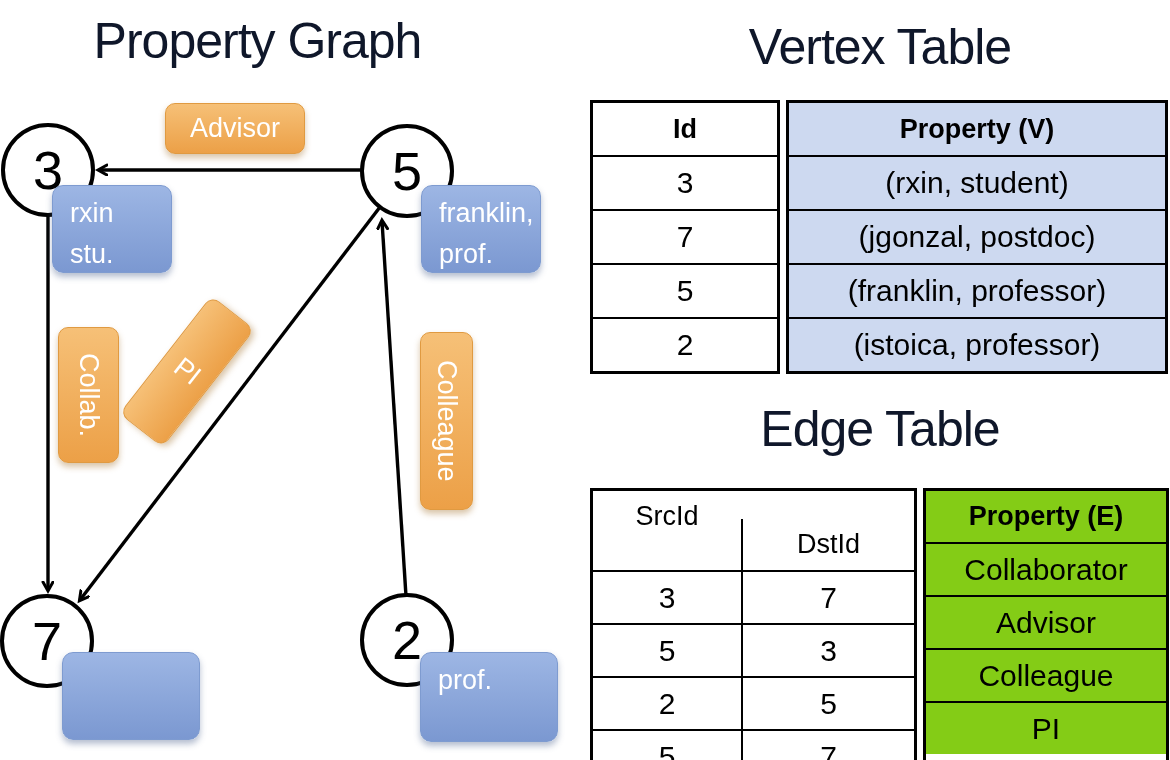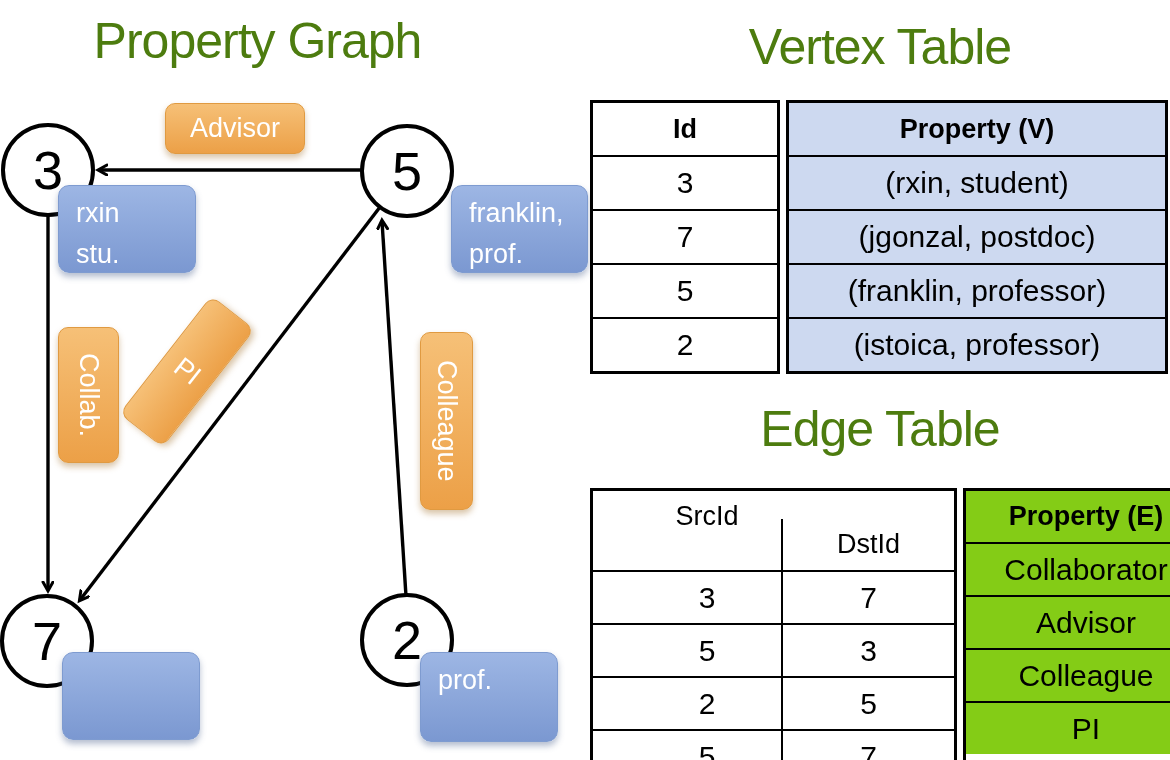--- a/index.html
+++ b/index.html
@@ -1,21 +1,21 @@
 <!DOCTYPE html>
 <html><head>
 <meta charset="utf-8">
 <style>
   html,body{margin:0;padding:0;background:#fff;}
   #canvas{
     position:relative;width:1170px;height:760px;overflow:hidden;background:#fff;
     font-family:"Liberation Sans",sans-serif;color:#000;
   }
   .title{position:absolute;font-size:50px;font-weight:300;text-align:center;
-         color:#4d7c0f;white-space:nowrap;letter-spacing:-1px;}
+         color:#0f172a;white-space:nowrap;letter-spacing:-1px;}
   
   #edges-svg{position:absolute;left:0;top:0;width:590px;height:760px;}
   .node{position:absolute;width:86px;height:86px;border:4px solid #000;border-radius:50%;
         background:#fff;display:flex;align-items:center;justify-content:center;
         font-size:54px;font-weight:300;}
   .prop-box{position:absolute;box-sizing:border-box;border-radius:11px;
         background:linear-gradient(180deg,#9db6e4 0%,#7b98d1 100%);
         border:1.5px solid #7e9bd0;box-shadow:0 4px 6px rgba(90,110,150,.45);
         color:#fff;font-size:27px;font-weight:300;line-height:1.5;
         padding:7px 4px 0 17px;}
@@ -31,21 +31,21 @@
   .tcol{border:3px solid #000;background:#fff;}
   .tcell{display:flex;align-items:center;justify-content:center;
          border-top:2px solid #000;font-weight:300;white-space:nowrap;}
   .tcell:first-child{border-top:none;}
   .thead{font-weight:bold;font-size:27px;}
   .tdata{font-size:30px;}
   .vt .tcell{height:52px;}
   .et .tcell{height:51px;}
   .vcell-id{width:184px;}
   .vcell-prop{width:376px;background:#cdd9f0;}
-  .erow{display:flex;border-top:2px solid #000;padding-left:40px;}
+  .erow{display:flex;border-top:2px solid #000;}
   .erow:first-child{border-top:none;}
   .ecell{display:flex;align-items:center;justify-content:center;font-weight:300;}
   .ecell-src{width:148px;}
   .ecell-dst{width:171px;border-left:2px solid #000;}
   .ecell-prop{width:240px;background:#84cc16;}
 </style>
 </head>
 <body>
 
 <div id="canvas">
@@ -72,25 +72,25 @@
   <div class="node" style="left:360px;top:124px;">
     <span>5</span>
   </div>
   <div class="node" style="left:0px;top:594px;">
     <span>7</span>
   </div>
   <div class="node" style="left:360px;top:593px;">
     <span>2</span>
   </div>
 
-  <div class="prop-box" style="left:58px;top:185px;width:138px;height:88px;">
+  <div class="prop-box" style="left:52px;top:185px;width:120px;height:88px;">
     <div>rxin</div>
     <div>stu.</div>
   </div>
-  <div class="prop-box" style="left:421px;top:185px;width:137px;height:88px;margin-left:30px;">
+  <div class="prop-box" style="left:421px;top:185px;width:120px;height:88px;">
     <div>franklin,</div>
     <div>prof.</div>
   </div>
   <div class="prop-box" style="left:62px;top:652px;width:138px;height:88px;">
   </div>
   <div class="prop-box" style="left:420px;top:652px;width:138px;height:90px;">
     <div>prof.</div>
   </div>
 
   <div class="edge-box" style="left:165px;top:103px;width:140px;height:51px;">

